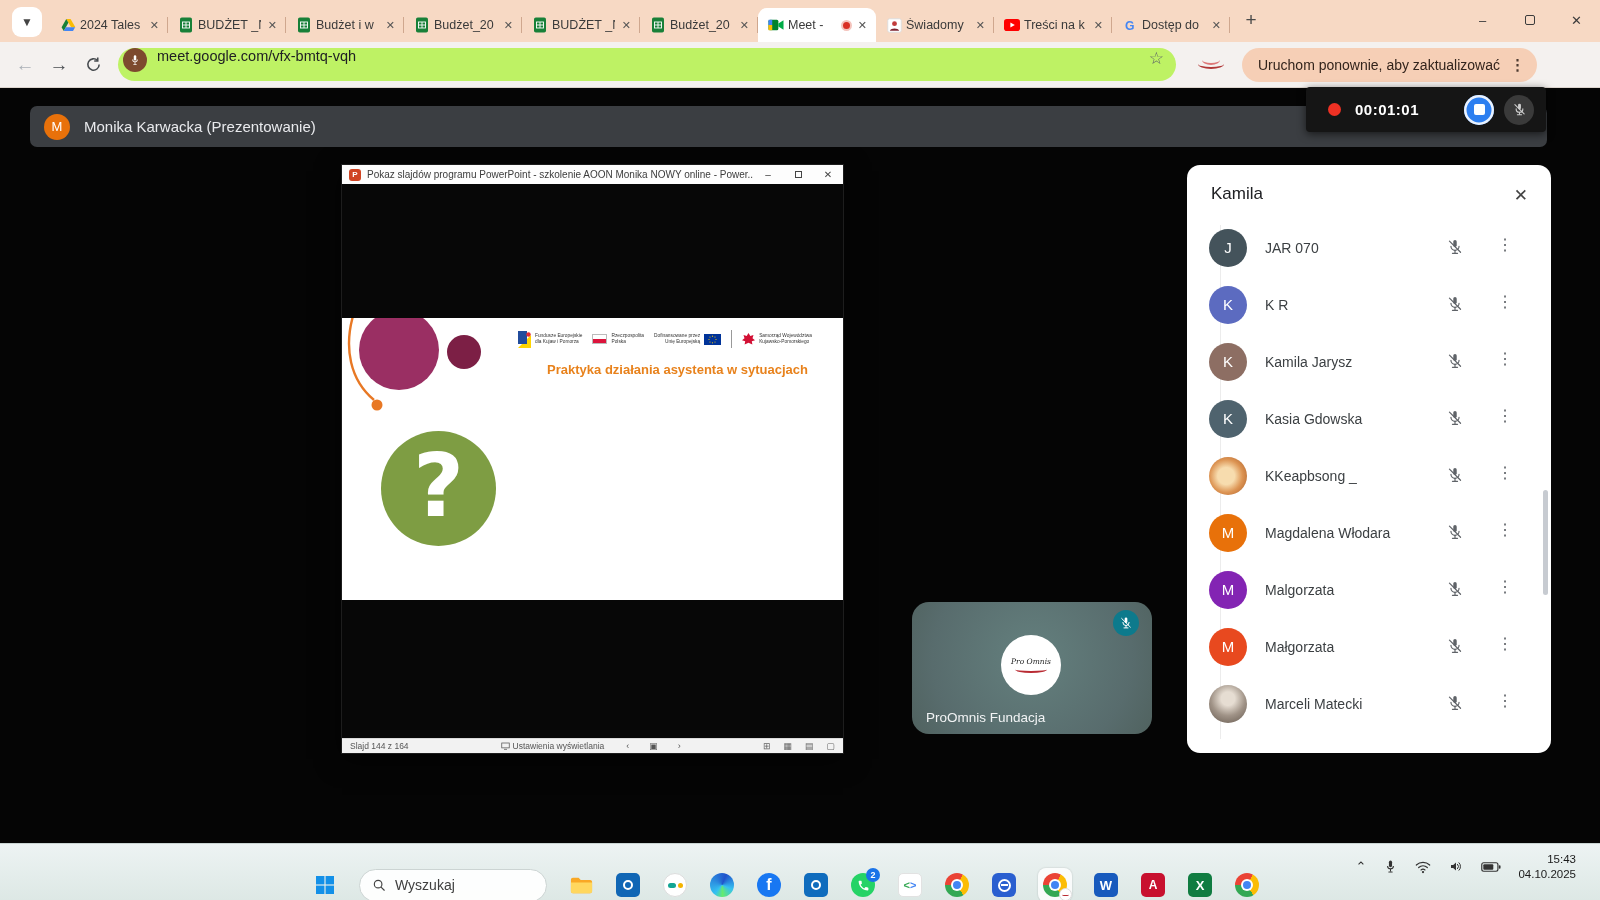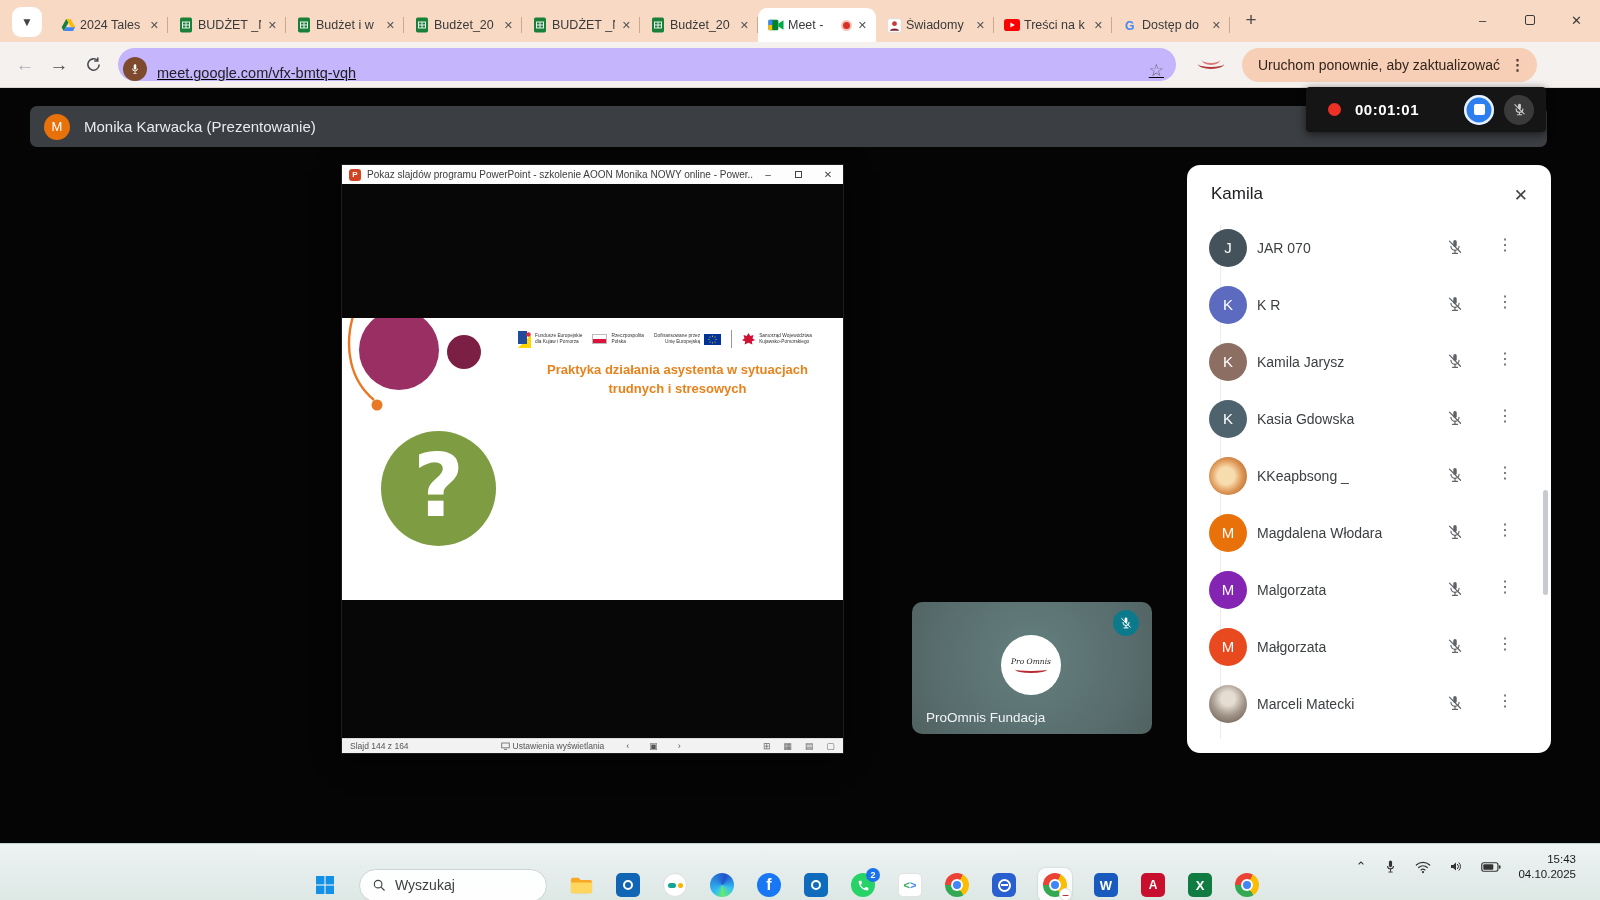--- a/index.html
+++ b/index.html
@@ -25,21 +25,21 @@
   #win-controls{position:absolute;right:0;top:0;height:40px;display:flex;}
   .winctl{width:47px;height:40px;display:flex;align-items:center;justify-content:center;color:#3b3b3b;font-size:13px;}
   .winctl .maxbox{display:inline-block;width:10px;height:10px;border:1.3px solid #3b3b3b;border-radius:2px;}
 
   
   #toolbar{position:absolute;left:0;top:42px;width:1600px;height:46px;background:#f4f1ef;border-bottom:1px solid #dcd4cd;display:flex;align-items:center;}
   .navbtn{width:34px;height:34px;display:flex;align-items:center;justify-content:center;font-size:19px;}
   #back-btn{color:#aab0b6;margin-left:8px;}
   #fwd-btn{color:#474b4f;}
   #reload-btn svg{stroke:#474b4f;}
-  #urlbar{height:33px;flex:none;width:1058px;margin-left:8px;background:#c4b5fd;border-radius:17px;display:flex;align-items:flex-end;padding:0 12px 0 5px;text-decoration:underline;}
+  #urlbar{height:33px;flex:none;width:1058px;margin-left:8px;background:#bef264;border-radius:17px;display:flex;align-items:flex-start;padding:0 12px 0 5px;}
   #url-mic-badge{width:24px;height:24px;border-radius:50%;background:#7d4a2e;display:flex;align-items:center;justify-content:center;flex:none;}
   #url-text{margin-left:10px;font-size:14.5px;color:#202124;flex:1;}
   #bookmark-star{font-size:17px;color:#5f6368;}
   #ext-swoosh{width:26px;height:16px;margin-left:22px;position:relative;}
   #ext-swoosh i{position:absolute;left:0;top:2px;width:26px;height:10px;border-bottom:2.5px solid #b03636;border-radius:50%;display:block;}
   #ext-swoosh i+i{top:-2px;width:18px;left:4px;border-bottom-color:#d77;}
   #update-pill{margin-left:18px;height:34px;background:#f6cfb6;border-radius:18px;display:flex;align-items:center;padding:0 12px 0 16px;}
   #update-pill span{font-size:14px;color:#33241c;}
   #update-pill b{margin-left:10px;color:#4d3b31;font-size:15px;}
 
@@ -76,38 +76,38 @@
   #qmark span{color:#fff;font-size:88px;font-weight:bold;font-family:"DejaVu Sans",sans-serif;margin-top:-6px;}
   #slide-body{position:absolute;left:185px;top:133px;}
   #slide-body div{font-size:14.5px;font-weight:bold;color:#a03636;line-height:30px;}
   #ppt-status{position:absolute;left:0;top:573px;width:100%;height:15px;background:#f2f2f2;border-top:1px solid #d9d9d9;display:flex;align-items:center;font-size:8.5px;color:#555;}
   #ppt-status .sl{margin-left:8px;}
   #ppt-status .disp{margin-left:92px;display:flex;align-items:center;gap:3px;}
   #ppt-status .navg{margin-left:22px;display:flex;gap:20px;align-items:center;font-size:9px;color:#555;}
   #ppt-status .views{margin-left:auto;margin-right:8px;display:flex;gap:13px;font-size:9px;color:#666;}
 
   
-  #selftile{position:absolute;left:912px;top:514px;width:240px;height:132px;border-radius:10px;background:radial-gradient(circle at 50% 42%,#64807e 0%,#586c6d 70%,#50625f 100%);}
+  #selftile{position:absolute;left:912px;top:514px;width:240px;height:132px;border-radius:17px;background:radial-gradient(circle at 50% 42%,#64807e 0%,#586c6d 70%,#50625f 100%);}
   #selftile-logo{position:absolute;left:89px;top:33px;width:60px;height:60px;border-radius:50%;background:#fff;display:flex;flex-direction:column;align-items:center;justify-content:center;}
   #selftile-logo .script{font-family:"DejaVu Serif",serif;font-style:italic;font-size:7.5px;color:#222;}
   #selftile-logo .swoosh{width:32px;height:7px;border-bottom:2px solid #b92b33;border-radius:50%;}
   #selftile-name{position:absolute;left:14px;bottom:9px;color:#f1f3f4;font-size:13.5px;}
   #selftile-mic{position:absolute;right:13px;top:8px;width:26px;height:26px;border-radius:50%;background:#0d7a8c;color:#fff;display:flex;align-items:center;justify-content:center;}
 
   
   #panel{position:absolute;left:1187px;top:77px;width:364px;height:588px;background:#fff;border-radius:13px;overflow:hidden;}
   #panel-title{position:absolute;left:24px;top:19px;font-size:17px;color:#202124;}
   #panel-close{position:absolute;right:20px;top:17px;font-size:17px;color:#444;padding:3px;}
   #panel-line{position:absolute;left:33px;top:60px;bottom:14px;width:1px;background:#ececec;}
   #participant-list{position:absolute;left:0;top:54px;width:100%;}
   .p-row{position:relative;height:57px;display:flex;align-items:center;}
   .p-avatar{width:38px;height:38px;border-radius:50%;margin-left:22px;color:#fff;font-size:15px;display:flex;align-items:center;justify-content:center;flex:none;}
   .p-avatar.photo-cat{background:radial-gradient(circle at 45% 50%,#f7dcae 30%,#dd9554 58%,#a4541f 100%);}
   .p-avatar.photo-person{background:radial-gradient(circle at 50% 36%,#e6ddd2 22%,#a09387 55%,#62564c 100%);}
-  .p-name{margin-left:10px;font-size:14px;color:#3c4043;flex:1;white-space:nowrap;overflow:hidden;}
+  .p-name{margin-left:18px;font-size:14px;color:#3c4043;flex:1;white-space:nowrap;overflow:hidden;}
   .p-mic{position:absolute;left:259px;top:19px;color:#5f6368;}
   .p-more{position:absolute;left:308px;top:16px;color:#5f6368;font-size:16px;letter-spacing:0;width:20px;text-align:center;}
   #panel-scrollbar{position:absolute;right:3px;top:325px;width:5px;height:105px;border-radius:3px;background:#c7cbd1;}
 
   
   #meetbar{position:absolute;left:0;top:843px;margin-top:-83px;width:1600px;height:83px;}
   #meet-info{position:absolute;left:22px;top:27px;display:flex;align-items:center;color:#e8eaed;font-size:15px;}
   #meet-info .clock{font-weight:bold;}
   #meet-info .sep{color:#80868b;margin:0 12px;font-size:14px;}
   #controls{position:absolute;left:500px;top:8px;display:flex;align-items:center;gap:12px;}
@@ -423,21 +423,20 @@
               </svg>
             <div class="logo-text">
                 <div>Samorząd Województwa</div>
                 <div>Kujawsko-Pomorskiego</div>
               </div>
           </div>
         </div>
 
         <div id="heading">
           <div>Praktyka działania asystenta w sytuacjach</div>
-          <div>trudnych i stresowych</div>
         </div>
 
         <div id="qmark">
             <span>?</span>
           </div>
 
       </div>
 
       <div id="ppt-status">
         <span class="sl">Slajd 144 z 164</span>

